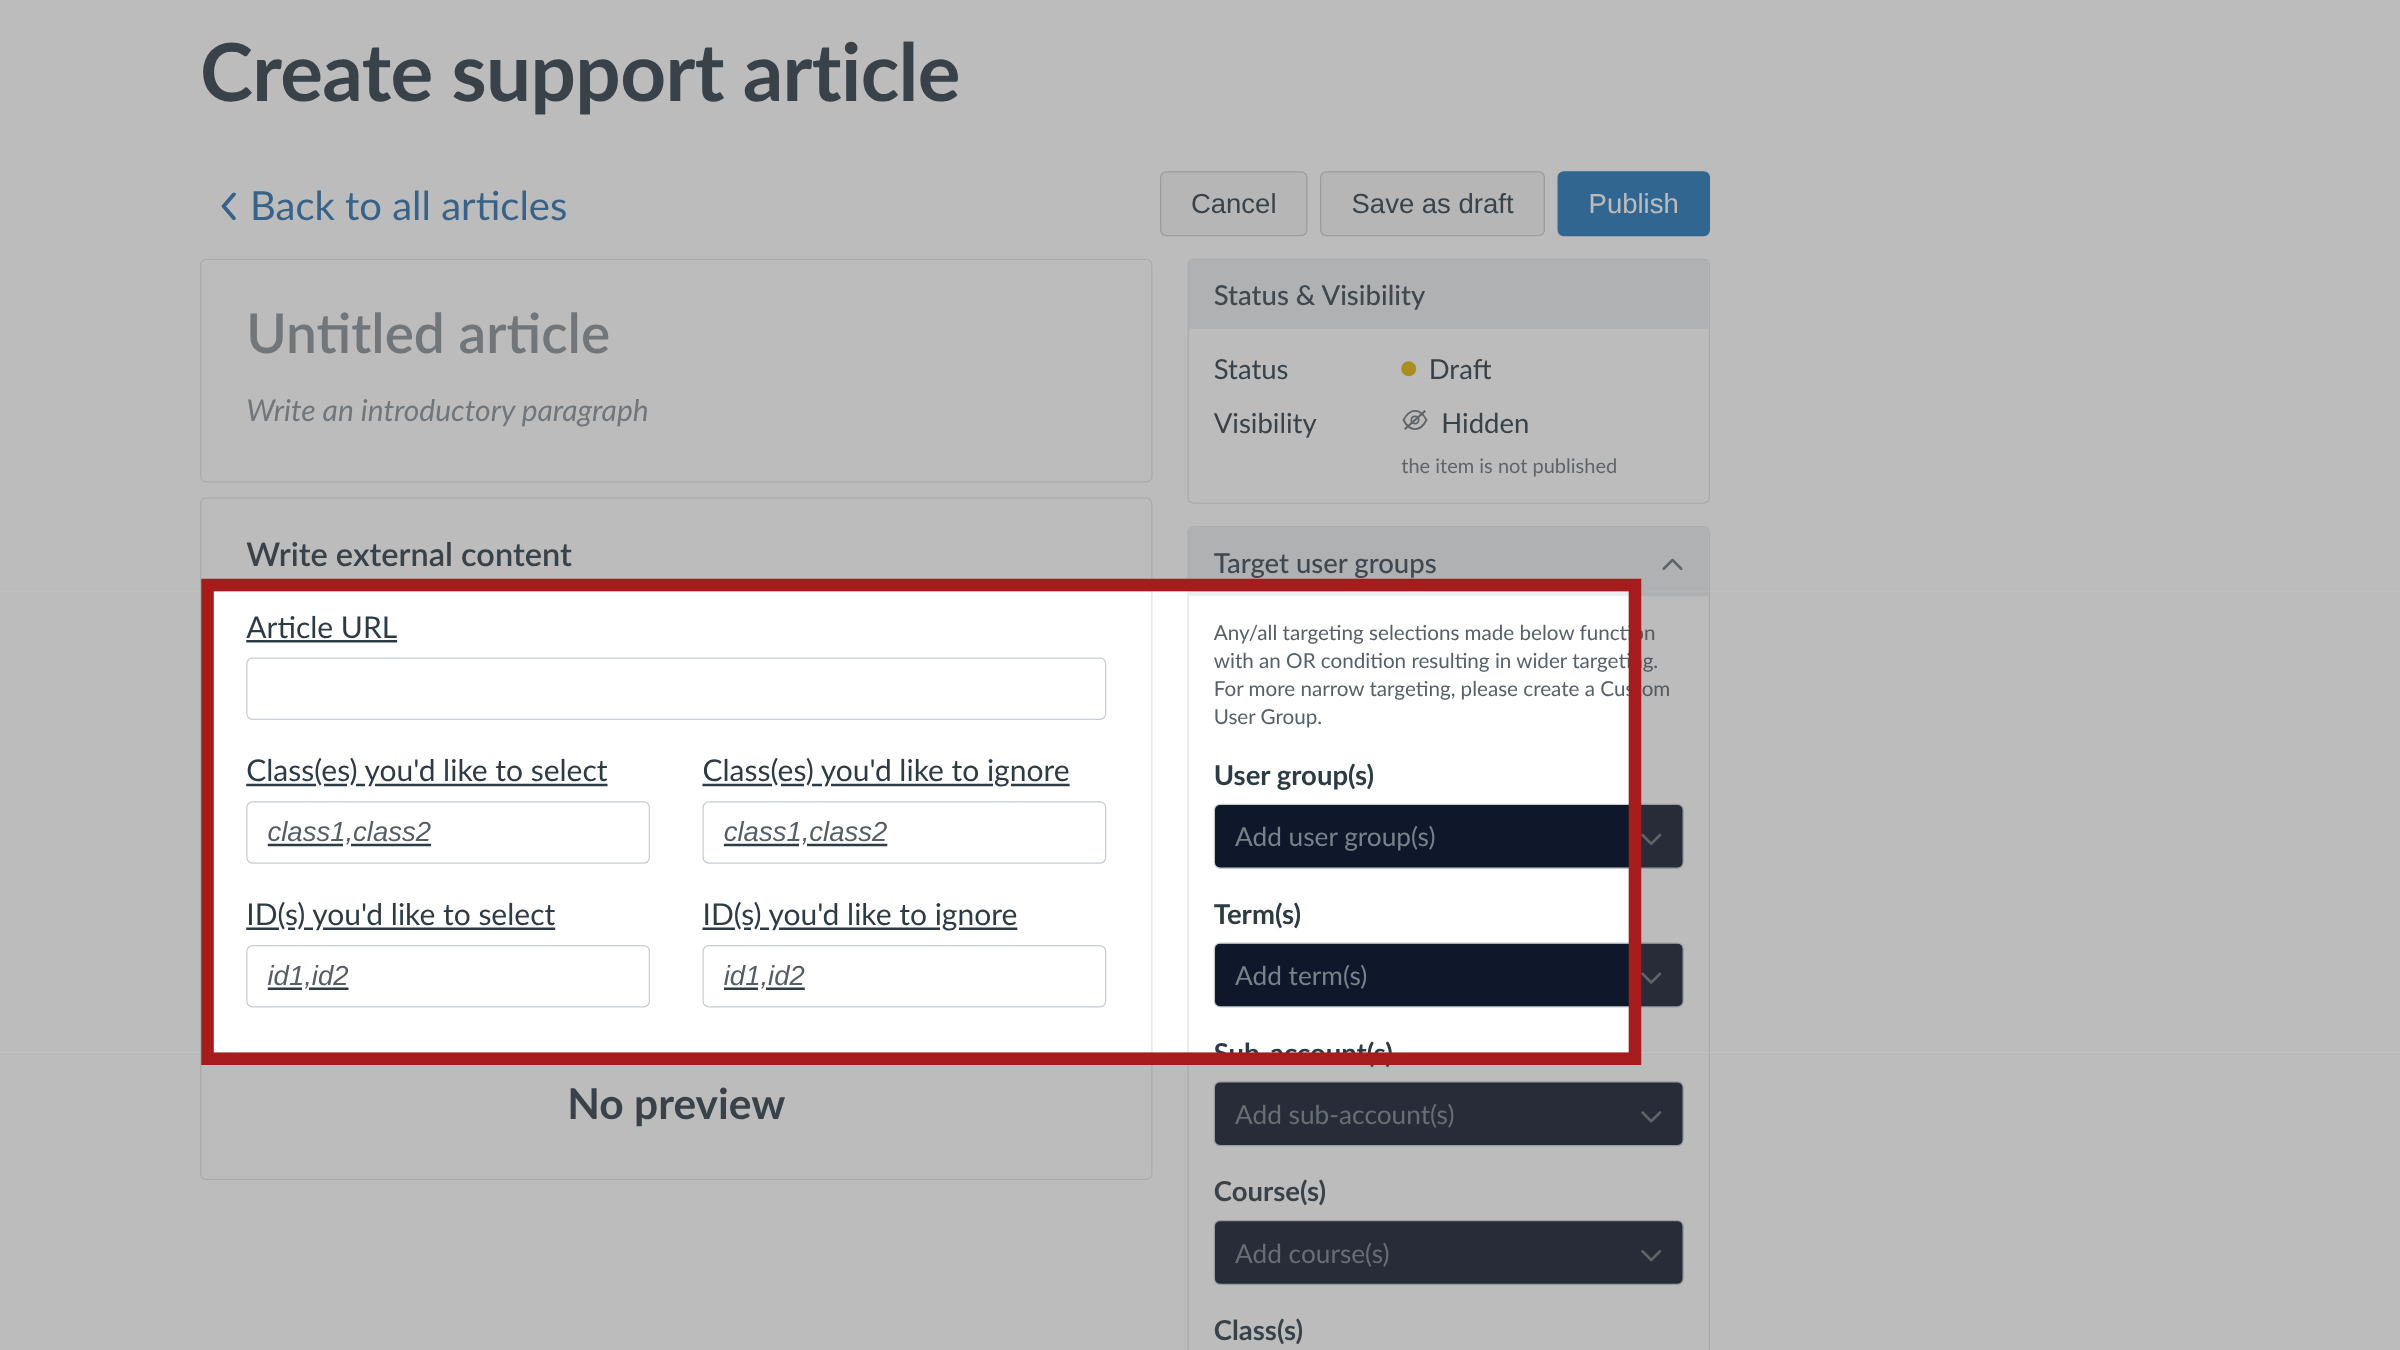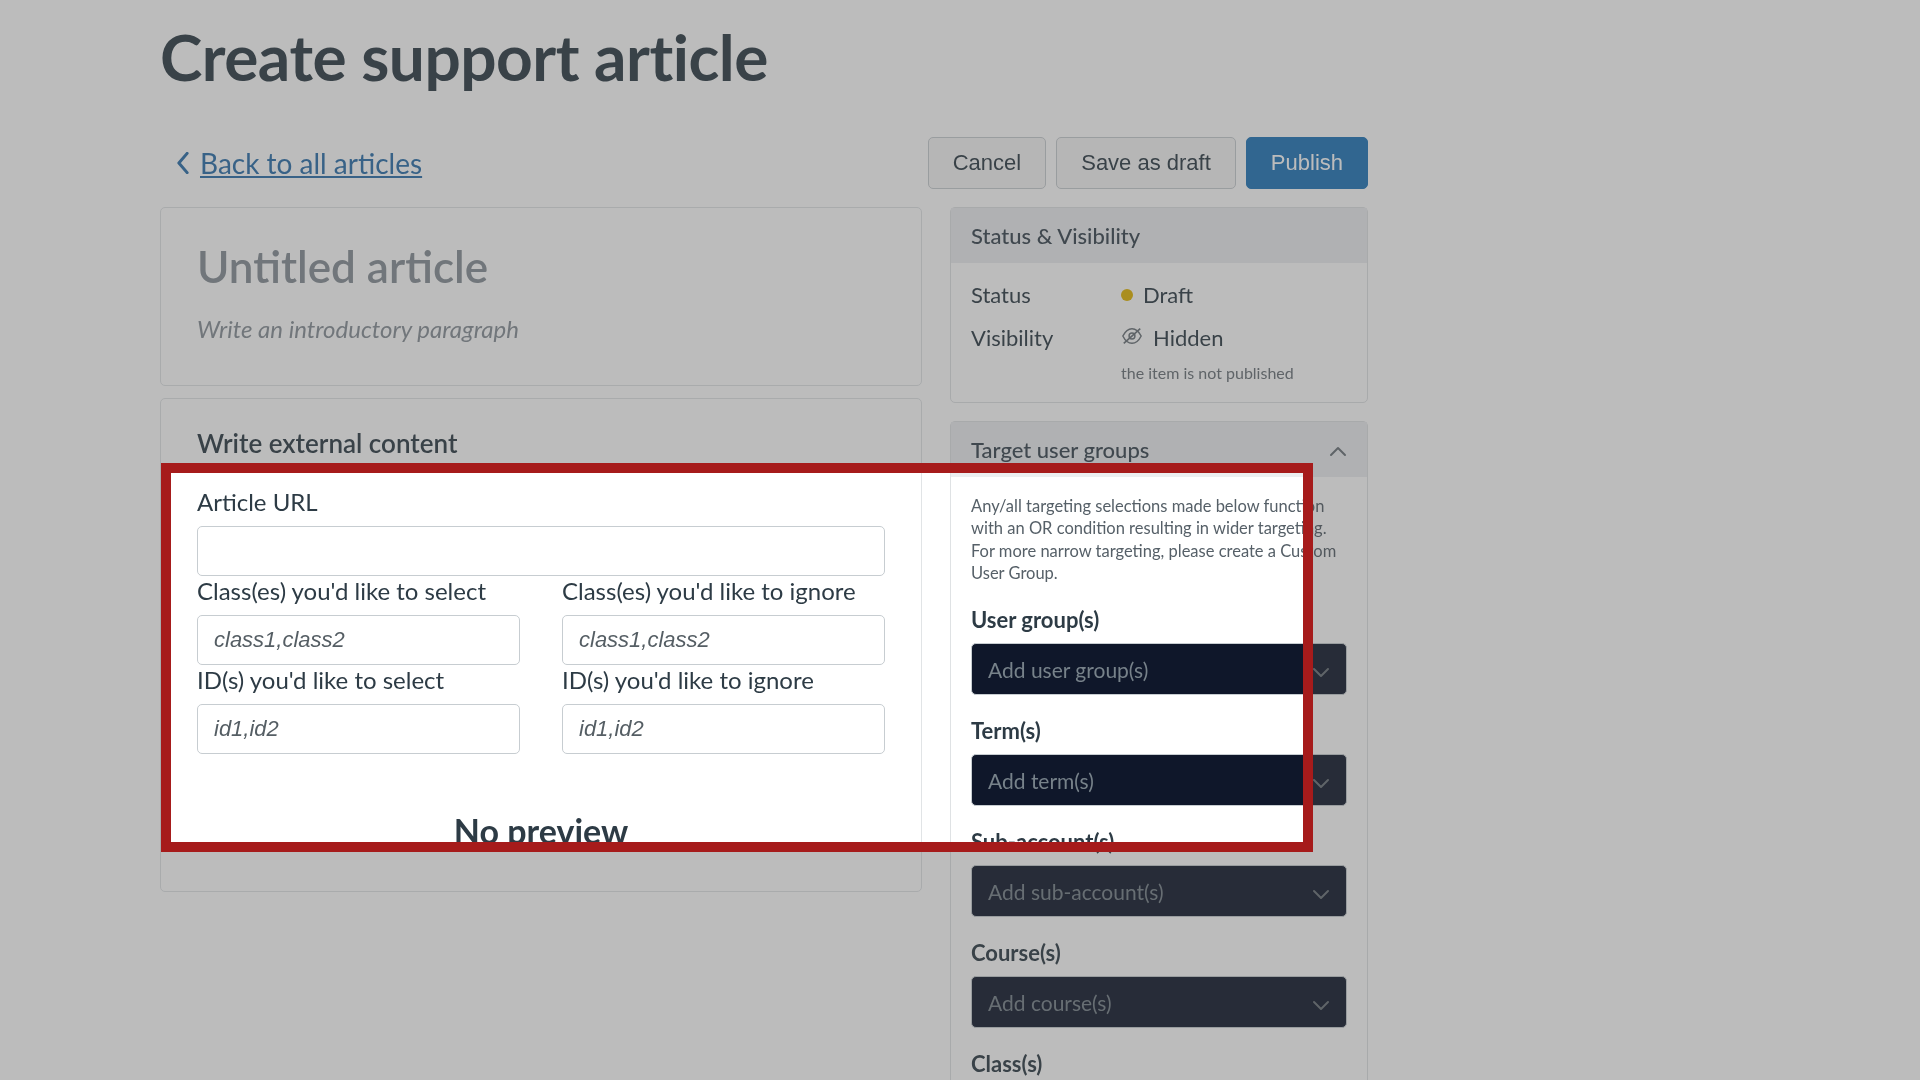--- a/index.html
+++ b/index.html
@@ -32,25 +32,24 @@
     align-items: center;
     justify-content: space-between;
     margin-top: 42px;
     margin-bottom: 18px;
   }
   .back-link {
     display: inline-flex;
     align-items: center;
     gap: 10px;
     color: #2b6faa;
-    font-size: 28px;
+    font-size: 32px;
     font-weight: 400;
     padding-left: 16px;
     cursor: pointer;
-    text-decoration: underline;
   }
   .back-link svg { width: 14px; height: 22px; }
   .btn-row { display: flex; gap: 10px; }
   .btn {
     border: 1px solid #c7cdd1;
     background: #f5f5f5;
     color: #2d3b45;
     font-size: 22px;
     padding: 12px 24px;
     border-radius: 5px;
@@ -100,20 +99,22 @@
     color: #2d3b45;
     margin-bottom: 28px;
   }
 
   .highlight-box {
     
   }
   .form-area {
     display: flex;
     flex-direction: column;
+    gap: 26px;
+    text-decoration: underline;
   }
   .form-row {
     display: flex;
     gap: 42px;
   }
   .form-field { flex: 1; display: flex; flex-direction: column; gap: 10px; }
   .form-field.full { flex-basis: 100%; }
   .field-label {
     font-size: 24px;
     color: #2d3b45;

